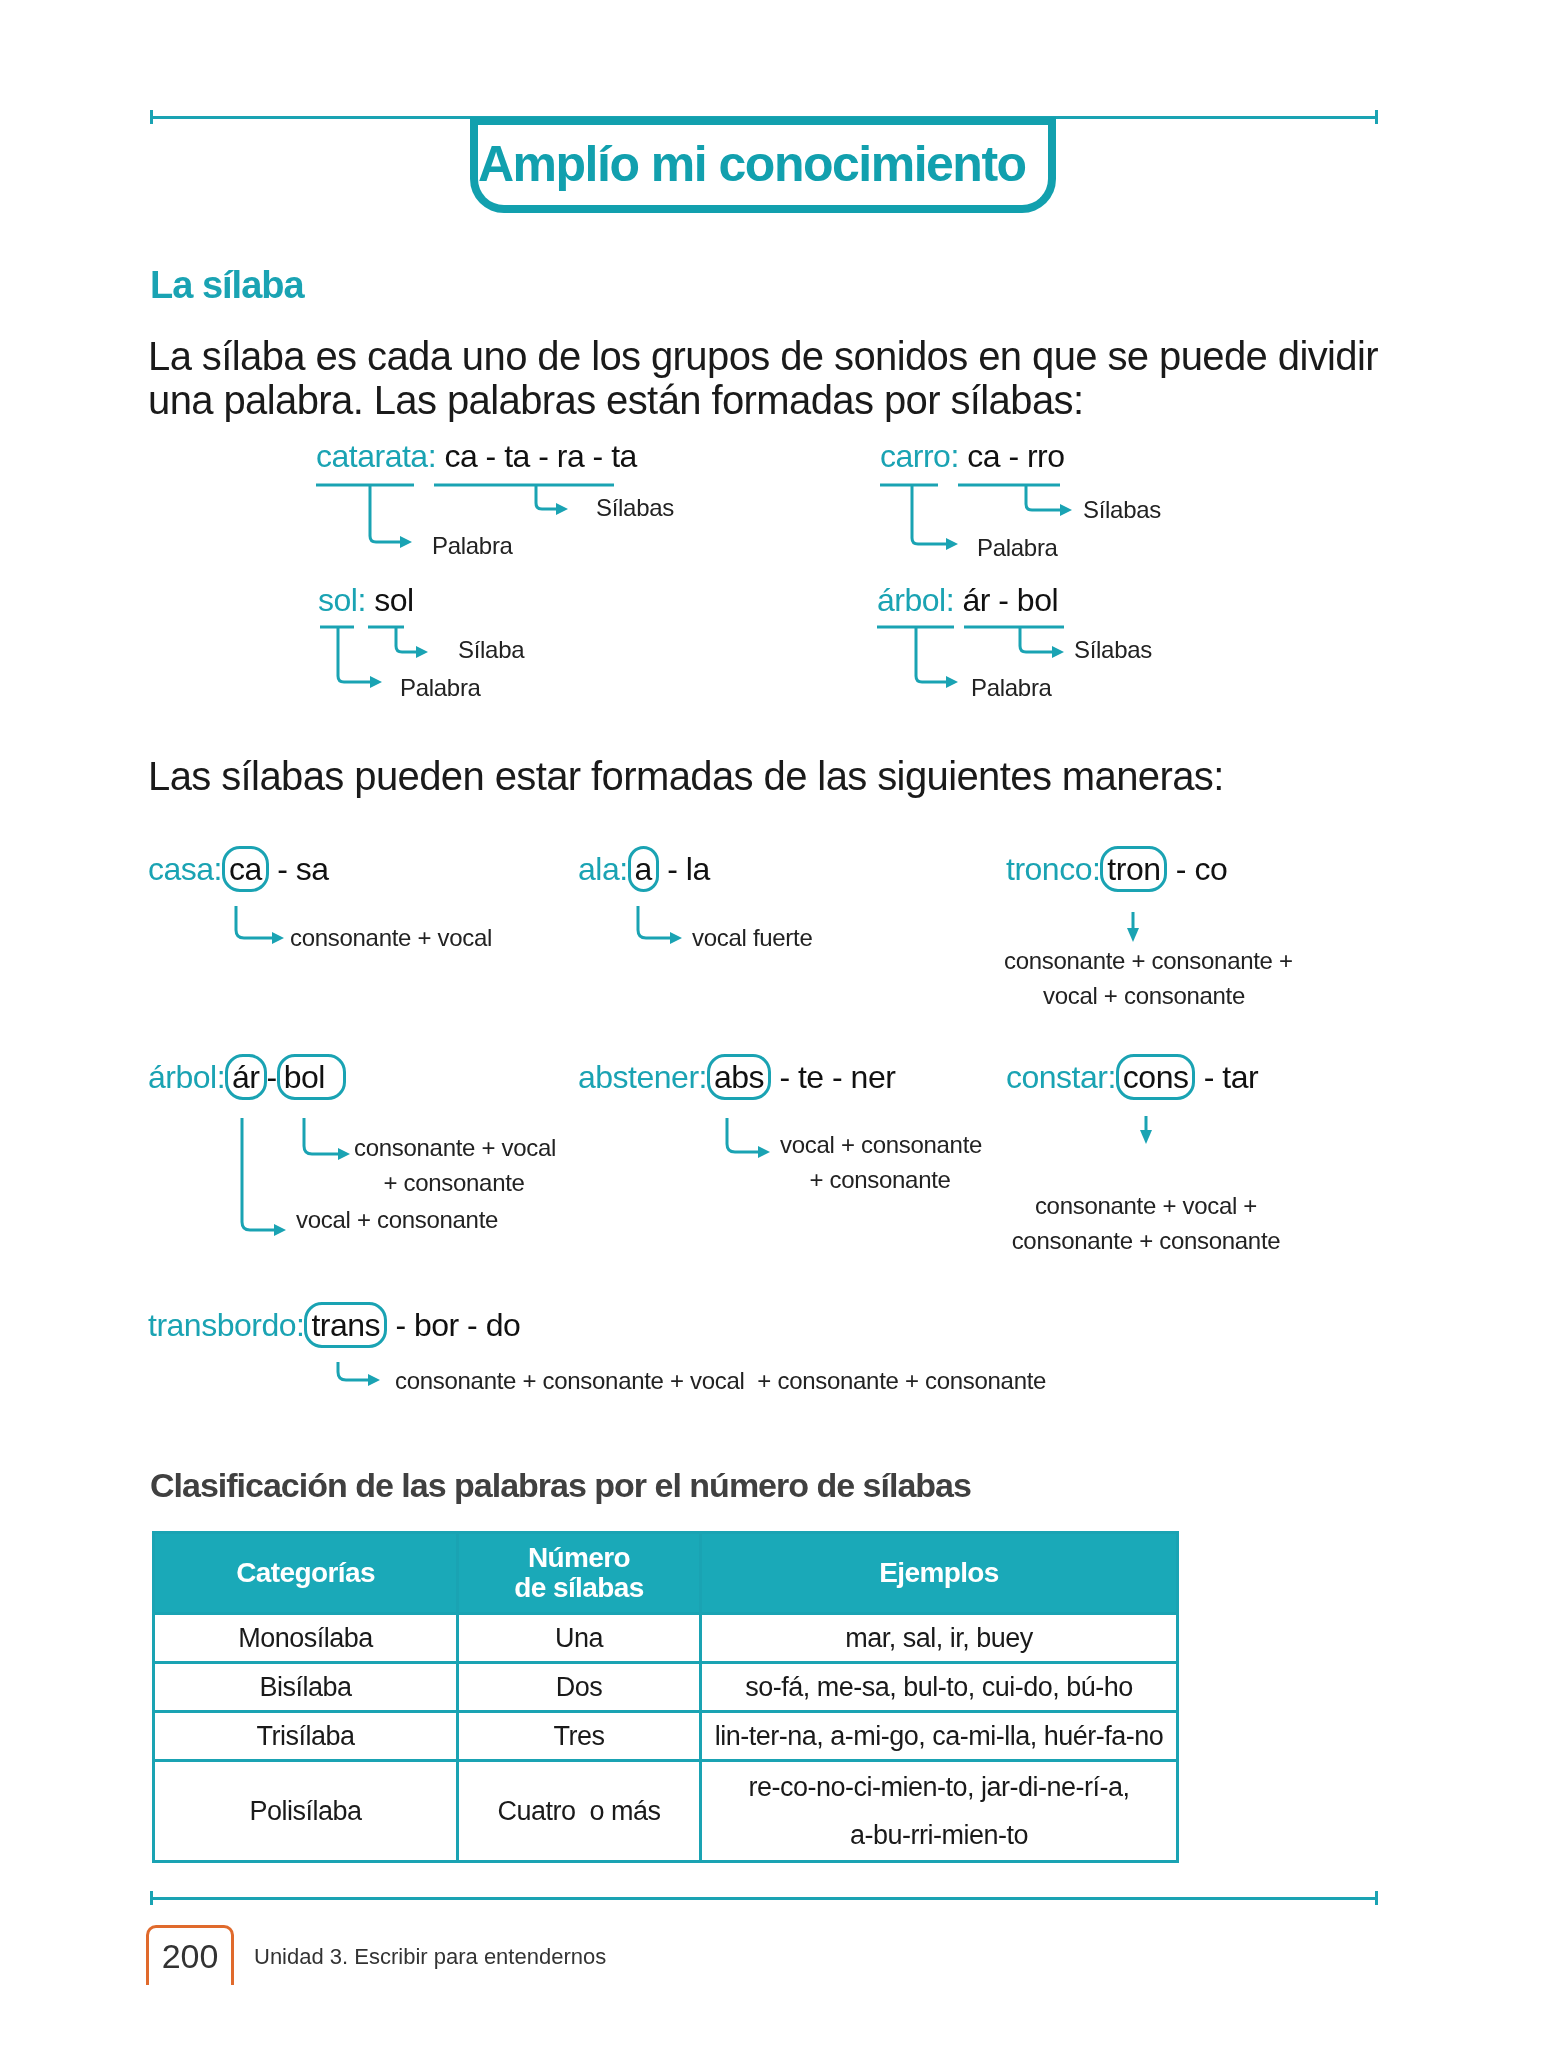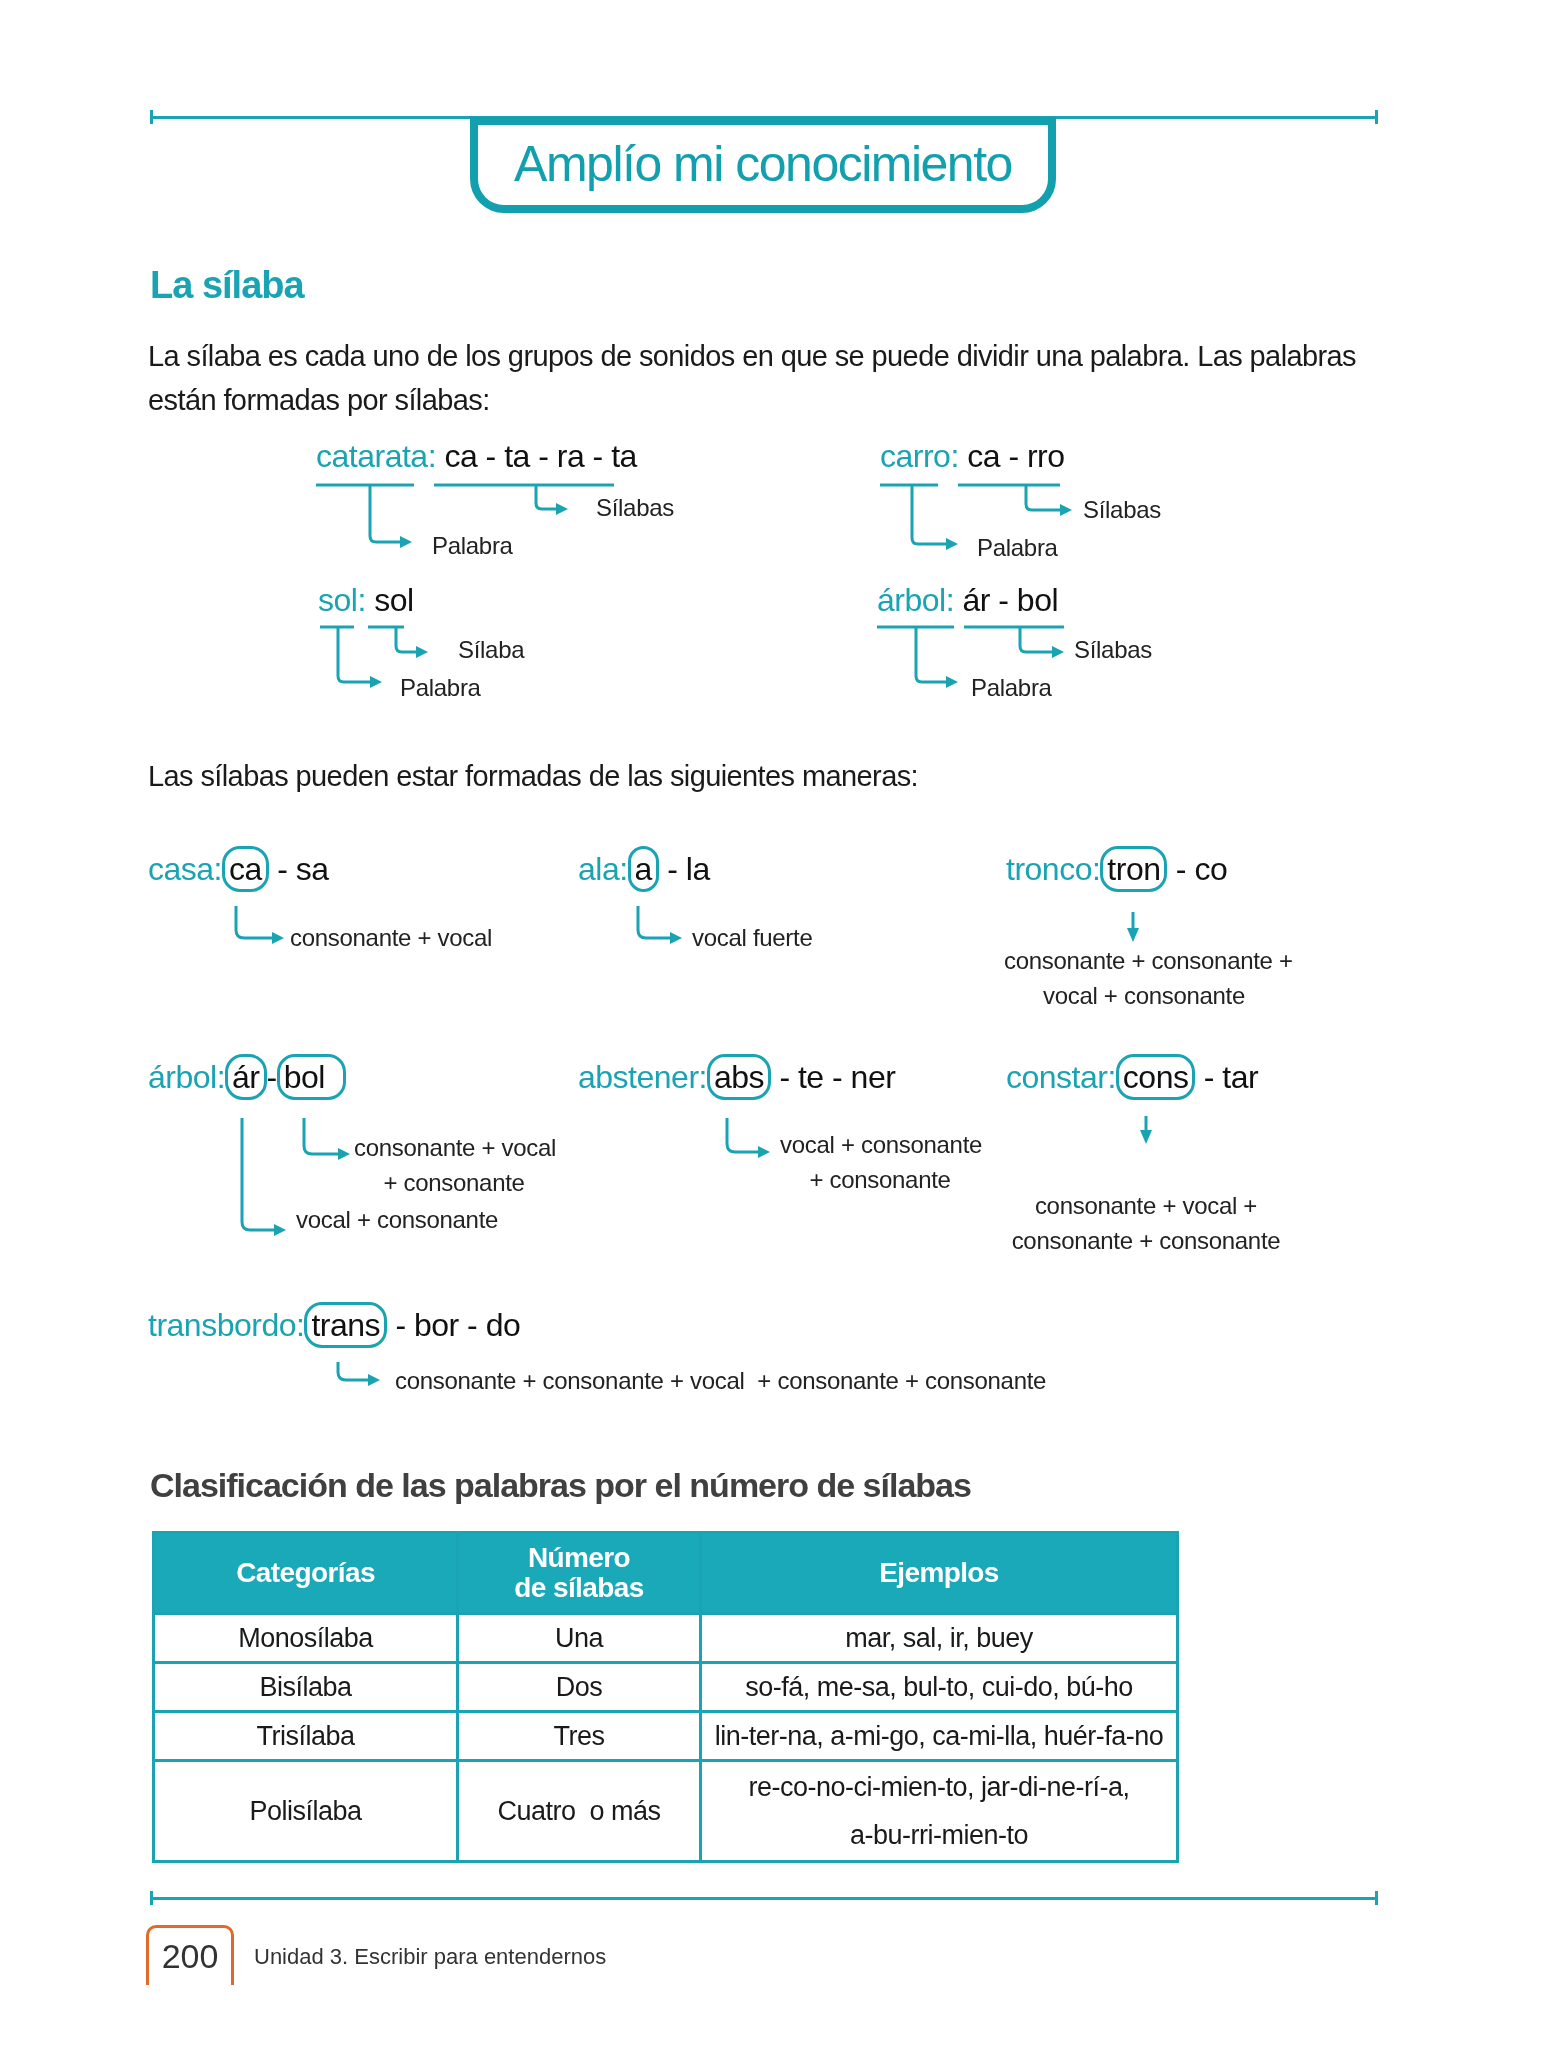--- a/index.html
+++ b/index.html
@@ -5,24 +5,24 @@
   html, body { margin:0; padding:0; background:#ffffff; }
   body { width:1564px; height:2048px; position:relative; overflow:hidden;
          font-family:"Liberation Sans", sans-serif; color:#1a1a1a; }
   .abs { position:absolute; }
   .rule { position:absolute; height:3px; background:#1aa3b3; }
   .tick { position:absolute; width:3px; height:14px; background:#1aa3b3; }
   .hdr-box { position:absolute; left:470px; top:117px; width:586px; height:96px;
              border:8px solid #12a0ae; border-top:none; border-radius:0 0 34px 34px;
              box-sizing:border-box; background:#fff; }
   .hdr-box::before { content:""; position:absolute; left:-8px; right:-8px; top:0; height:8px; background:#12a0ae; }
-  .hdr-title { position:absolute; left:0; right:0; top:18px; text-align:center;
-               font-size:50px; font-weight:normal; color:#12a0ae; letter-spacing:-1.5px; }
+  .hdr-title { position:absolute; left:0; right:0; top:18px; 
+               font-size:50px; font-weight:bold; color:#12a0ae; letter-spacing:-1.5px; }
   .h2 { font-size:38px; font-weight:bold; color:#1aa3b3; letter-spacing:-1px; }
-  .body-text { font-size:29px; line-height:44px; letter-spacing:-0.6px; }
+  .body-text { font-size:40px; line-height:44px; letter-spacing:-0.6px; }
   .ex-word { font-size:32px; white-space:nowrap; letter-spacing:-0.5px; }
   .ex-word .w { color:#1aa3b3; }
   .ex-word .s { color:#111; }
   .lbl { font-size:24px; white-space:nowrap; color:#222; letter-spacing:-0.3px; }
   .lbl.c { text-align:center; line-height:35px; }
   .pill { display:inline-block; border:3px solid #1aa3b3; border-radius:18px; padding:2px 4px; line-height:36px; }
   svg.conn { position:absolute; left:0; top:0; overflow:visible; pointer-events:none; }
   .conn path, .conn line { stroke:#1aa3b3; stroke-width:3; fill:none; }
   .conn polygon { fill:#1aa3b3; stroke:none; }
   table.cls { position:absolute; left:152px; top:1531px; width:1027px; border-collapse:collapse; }

